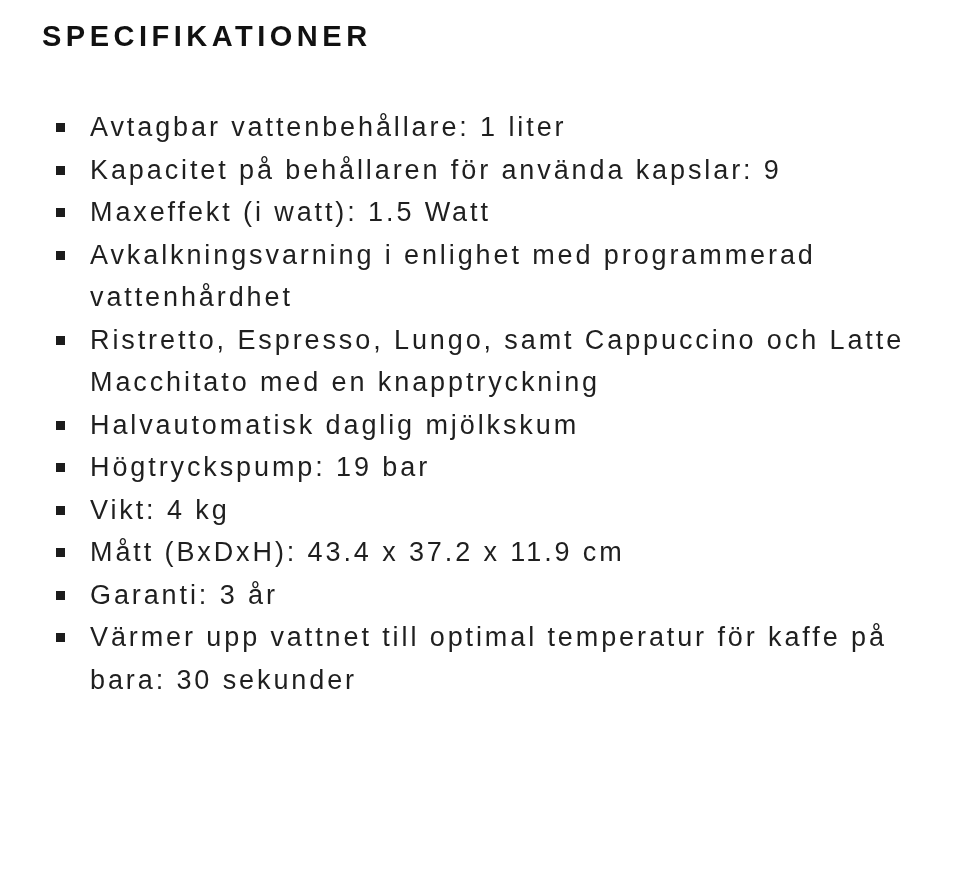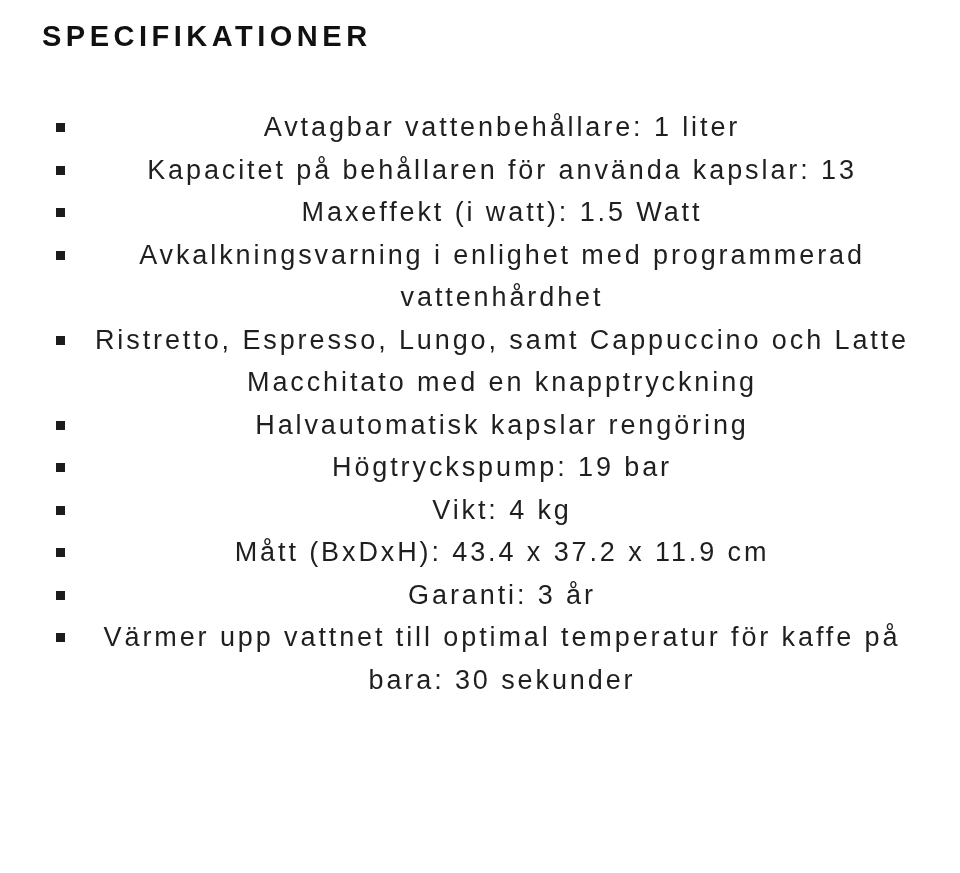--- a/index.html
+++ b/index.html
@@ -28,21 +28,20 @@
     line-height: 1;
     font-weight: 700;
     letter-spacing: 4.5px;
     color: #111111;
   }
   .spec-list {
     list-style: none;
     margin: 55px 0 0 0;
     padding: 0;
     width: 872px;
-    text-align: center;
   }
   .spec-item {
     position: relative;
     box-sizing: border-box;
     padding-left: 48px;
     font-size: 27px;
     font-weight: 400;
     letter-spacing: 2.9px;
     line-height: 42.5px;
     color: #1f1f1f;
@@ -63,40 +62,40 @@
 <div class="page">
   <h1 class="section-title">SPECIFIKATIONER</h1>
 
   <ul class="spec-list">
     <li class="spec-item">
       <span class="bullet"></span>
       <span>Avtagbar vattenbehållare: 1 liter</span>
     </li>
     <li class="spec-item">
       <span class="bullet"></span>
-      <span>Kapacitet på behållaren för använda kapslar: 13</span>
+      <span>Kapacitet på behållaren för använda kapslar: 9</span>
     </li>
     <li class="spec-item">
       <span class="bullet"></span>
       <span>Maxeffekt (i watt): 1.5 Watt</span>
     </li>
     <li class="spec-item">
       <span class="bullet"></span>
     </li>
     <li class="spec-item">
       <span class="bullet"></span>
       <span>Avkalkningsvarning i enlighet med programmerad vattenhårdhet</span>
     </li>
     <li class="spec-item">
       <span class="bullet"></span>
       <span>Ristretto, Espresso, Lungo, samt Cappuccino och Latte Macchitato med en knapptryckning</span>
     </li>
     <li class="spec-item">
       <span class="bullet"></span>
-      <span>Halvautomatisk kapslar rengöring</span>
+      <span>Halvautomatisk daglig mjölkskum</span>
     </li>
     <li class="spec-item">
       <span class="bullet"></span>
     </li>
     <li class="spec-item">
       <span class="bullet"></span>
       <span>Högtryckspump: 19 bar</span>
     </li>
     <li class="spec-item">
       <span class="bullet"></span>

